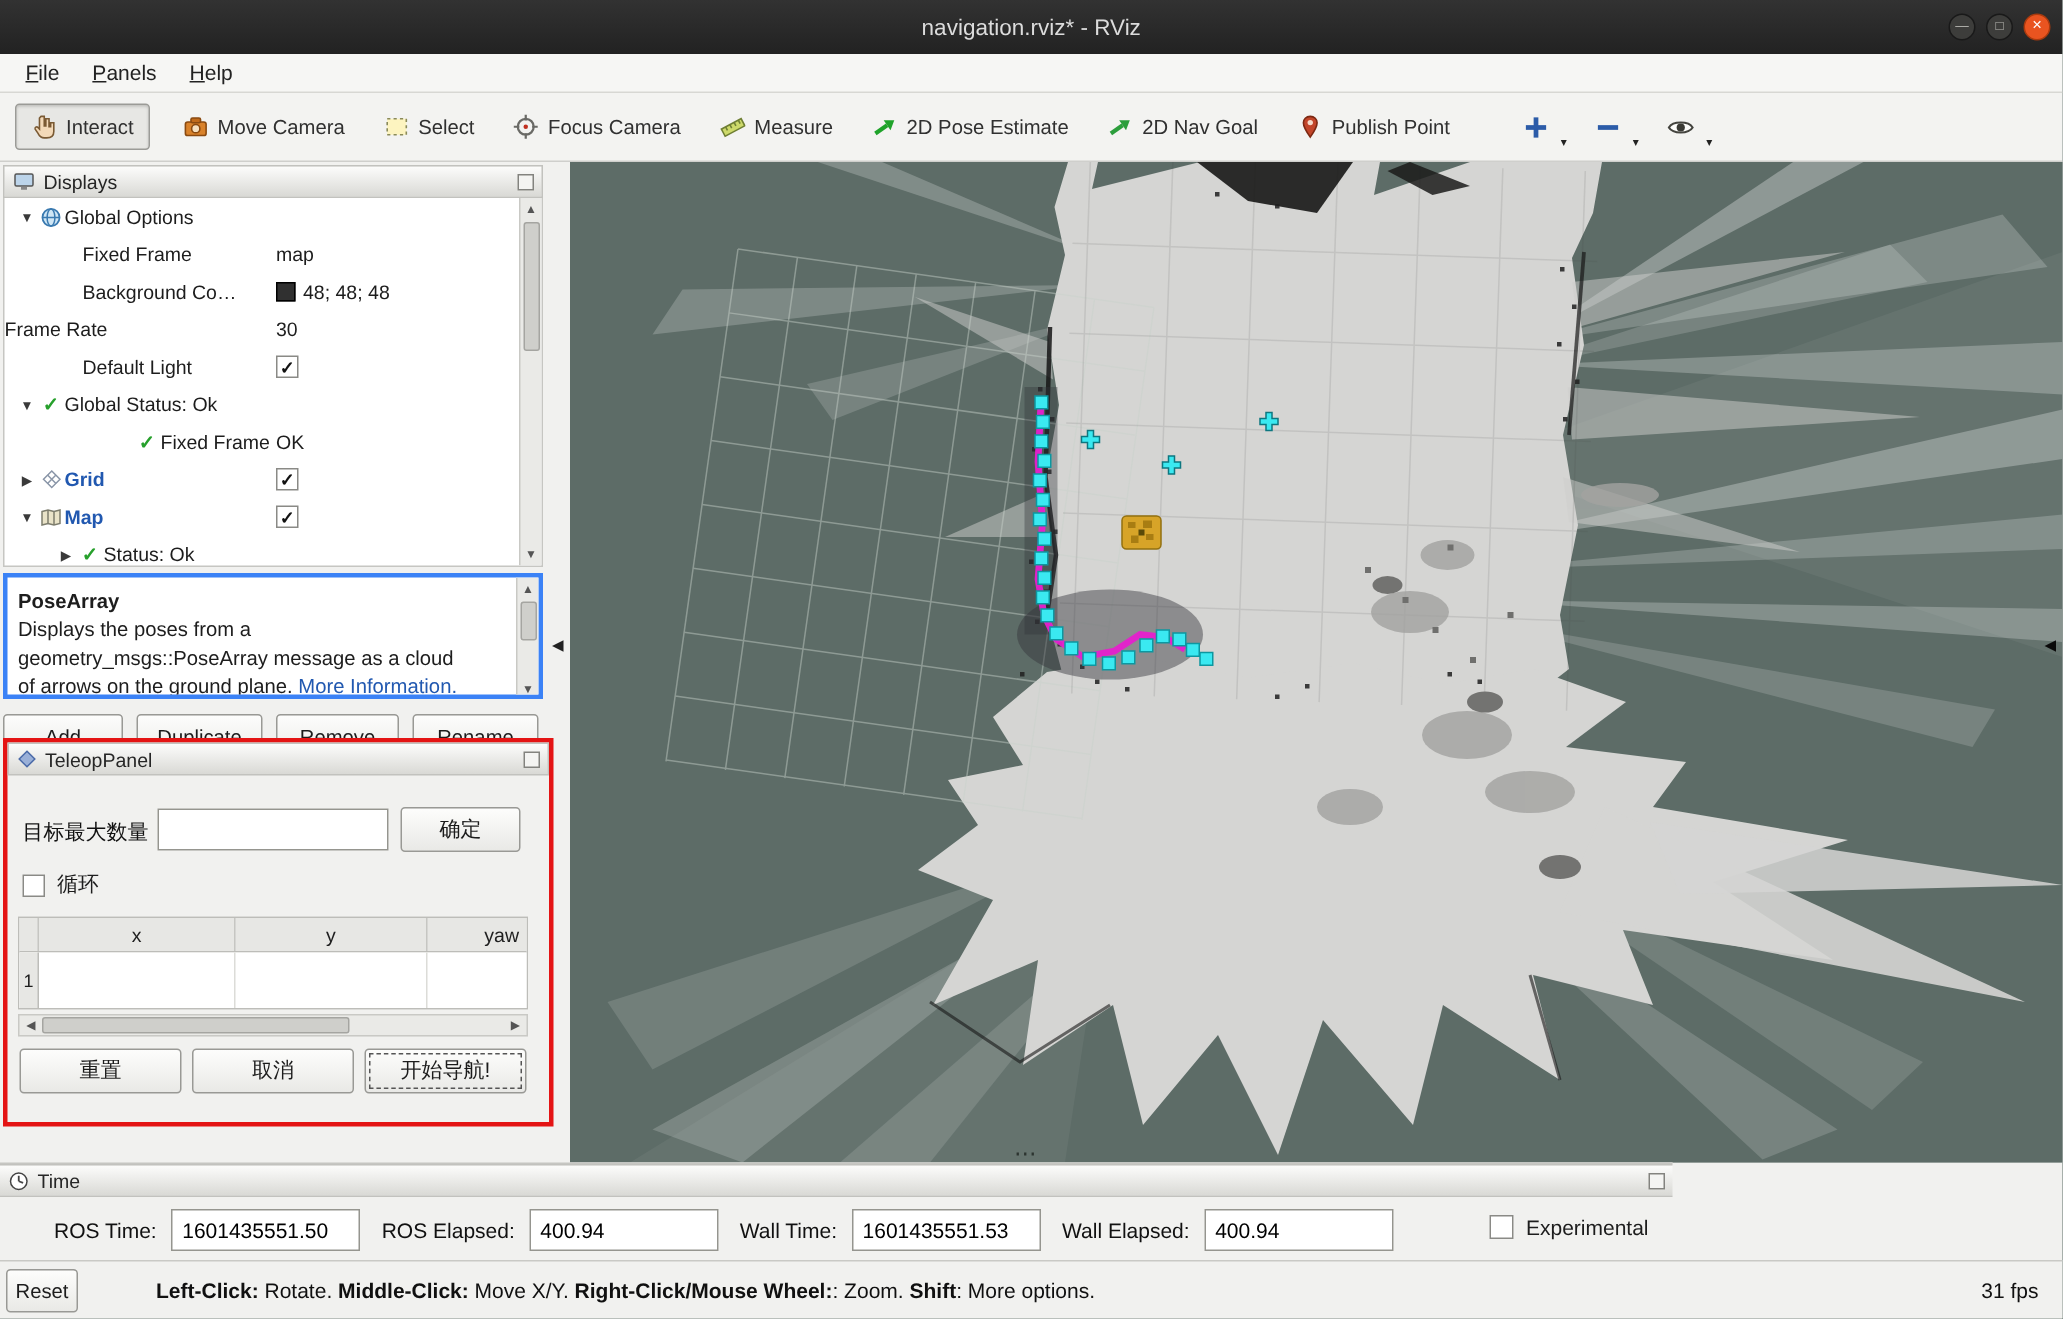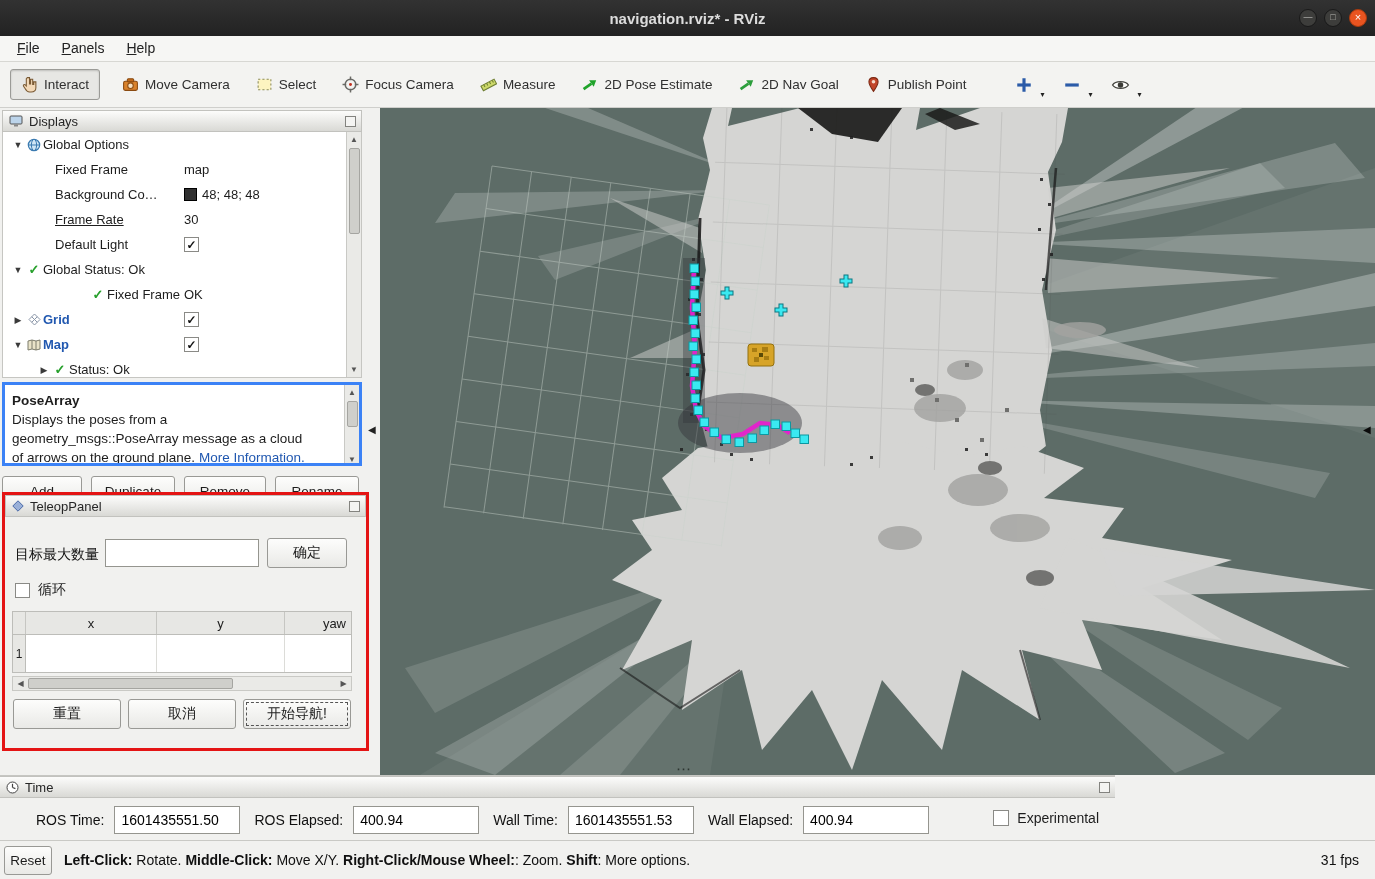--- a/index.html
+++ b/index.html
@@ -8,21 +8,21 @@
     position: relative; overflow: hidden;
     background: #f1f1ef;
     font-family: "Liberation Sans", sans-serif;
     color: #1d1d1d;
     -webkit-font-smoothing: antialiased;
   }
 
   
   .titlebar { position:absolute; left:0; top:0; width:1375px; height:36px;
     background: linear-gradient(#323232,#222222); display:flex; align-items:center; justify-content:center; }
-  .titlebar .title { color:#dcdcdc; font-weight:bold; font-size:15px; }
+  .titlebar .title { color:#dcdcdc; font-weight:normal; font-size:15px; }
   .winbtns { position:absolute; right:8px; top:9px; display:flex; gap:7px; }
   .winbtn { width:18px; height:18px; border-radius:50%; background:#3d3d3b; border:1px solid #191919;
     color:#b9b9b5; font-size:9px; line-height:15px; text-align:center; }
   .winbtn.close { background:#e95420; border-color:#a93a0e; color:#fff; font-size:11px; }
 
   
   .menubar { position:absolute; left:0; top:36px; width:1375px; height:26px;
     background:#f6f6f4; border-bottom:1px solid #d7d7d3; display:flex; align-items:flex-start; padding-left:6px; }
   .menu-item { display:inline-block; padding:0 11px; font-size:14px; line-height:25px; color:#222; }
   .menu-item::first-letter { text-decoration: underline; }
@@ -123,21 +123,21 @@
   .timepanel .phead { border-left:none; border-right:none; }
   .timerow { position:absolute; left:8px; top:30px; display:flex; align-items:center; gap:10px; }
   .timerow label { font-size:14px; color:#111; white-space:nowrap;margin-left:28px; }
   .tfield { width:126px; height:28px; background:#fff; border:1px solid #95958f; padding:3px 6px;
     font-size:14px; font-family:"Liberation Sans",sans-serif; }
   .experimental { position:absolute; right:16px; top:34px; display:flex; align-items:center; gap:8px; font-size:14px; }
   .cbx.big { width:16px; height:16px; }
 
   
   .statusbar { position:absolute; left:0; top:840px; width:1375px; height:39px; background:#f1f1ef;
-    border-top:1px solid #c9c9c5; display:flex; align-items:center; }
+    border-top:1px solid #c9c9c5; display:flex; align-items:center;gap:40px; }
   .statusbar .qbtn { width:48px; height:29px; margin-left:4px; font-size:13.5px; }
   .helptext { margin-left:12px; font-size:14px; color:#101010; }
   .fps { margin-left:auto; margin-right:16px; font-size:14px; color:#101010; }
 </style>
 </head>
 <body>
 
 <div class="titlebar">
   <span class="title">navigation.rviz* - RViz</span>
   <div class="winbtns">
@@ -284,21 +284,21 @@
       <div class="tname" style="padding-left:52px;">
           <span>Background Co…</span>
         </div>
       <div class="tval">
         <span class="swatch"></span>
         <span>48; 48; 48</span>
       </div>
     </div>
 
     <div class="trow">
-      <div class="tname" style="padding-left:52px;text-decoration:underline;">
+      <div class="tname" style="">
           <span>Frame Rate</span>
         </div>
       <div class="tval">
           <span>30</span>
         </div>
     </div>
 
     <div class="trow">
       <div class="tname" style="padding-left:52px;">
           <span>Default Light</span>

